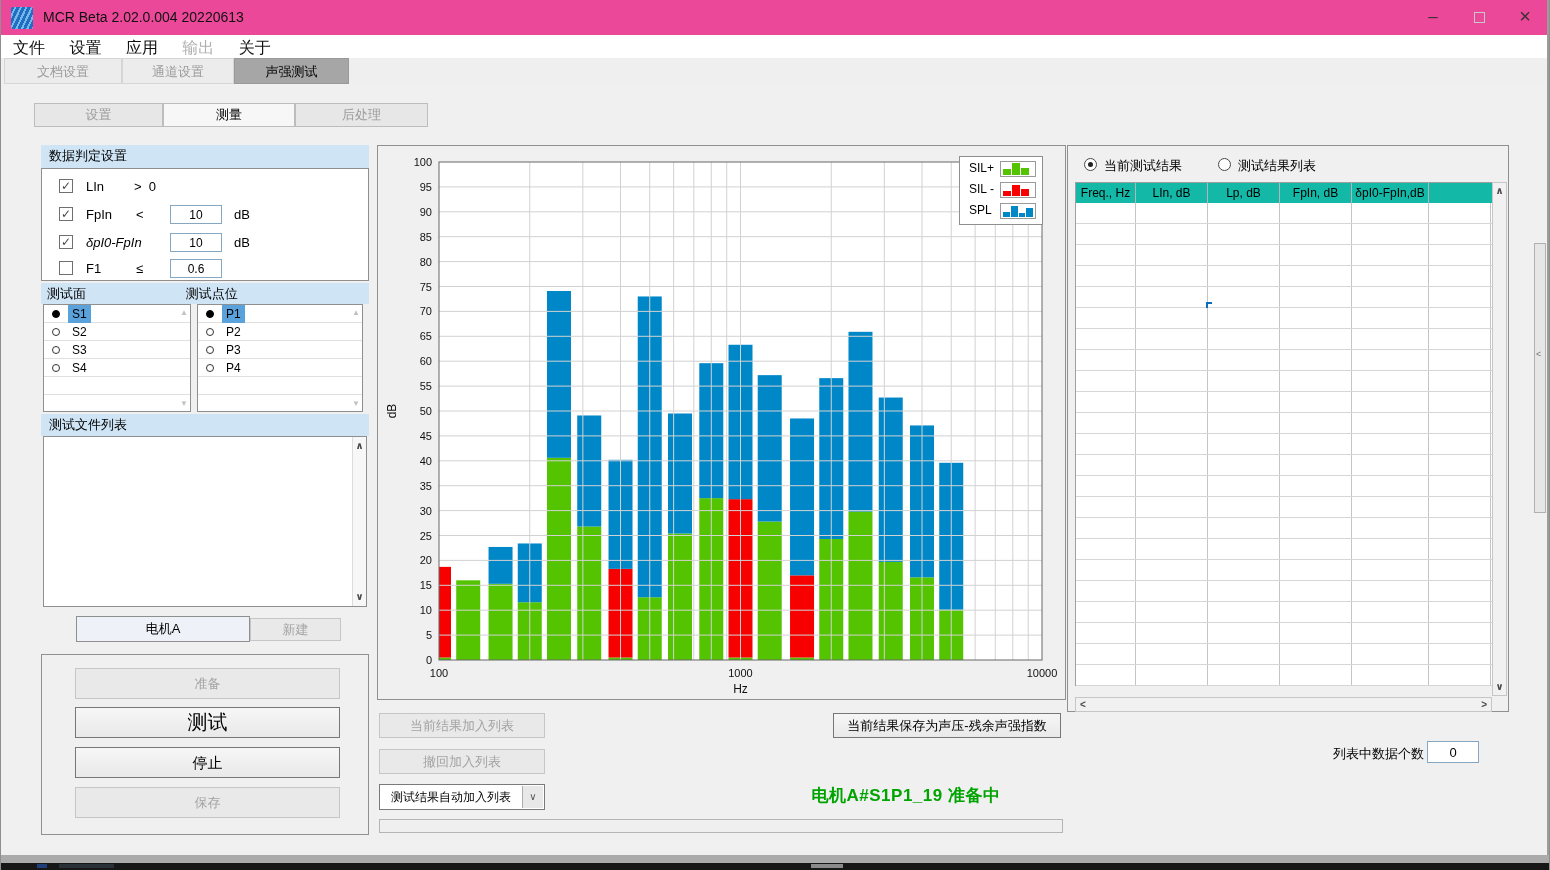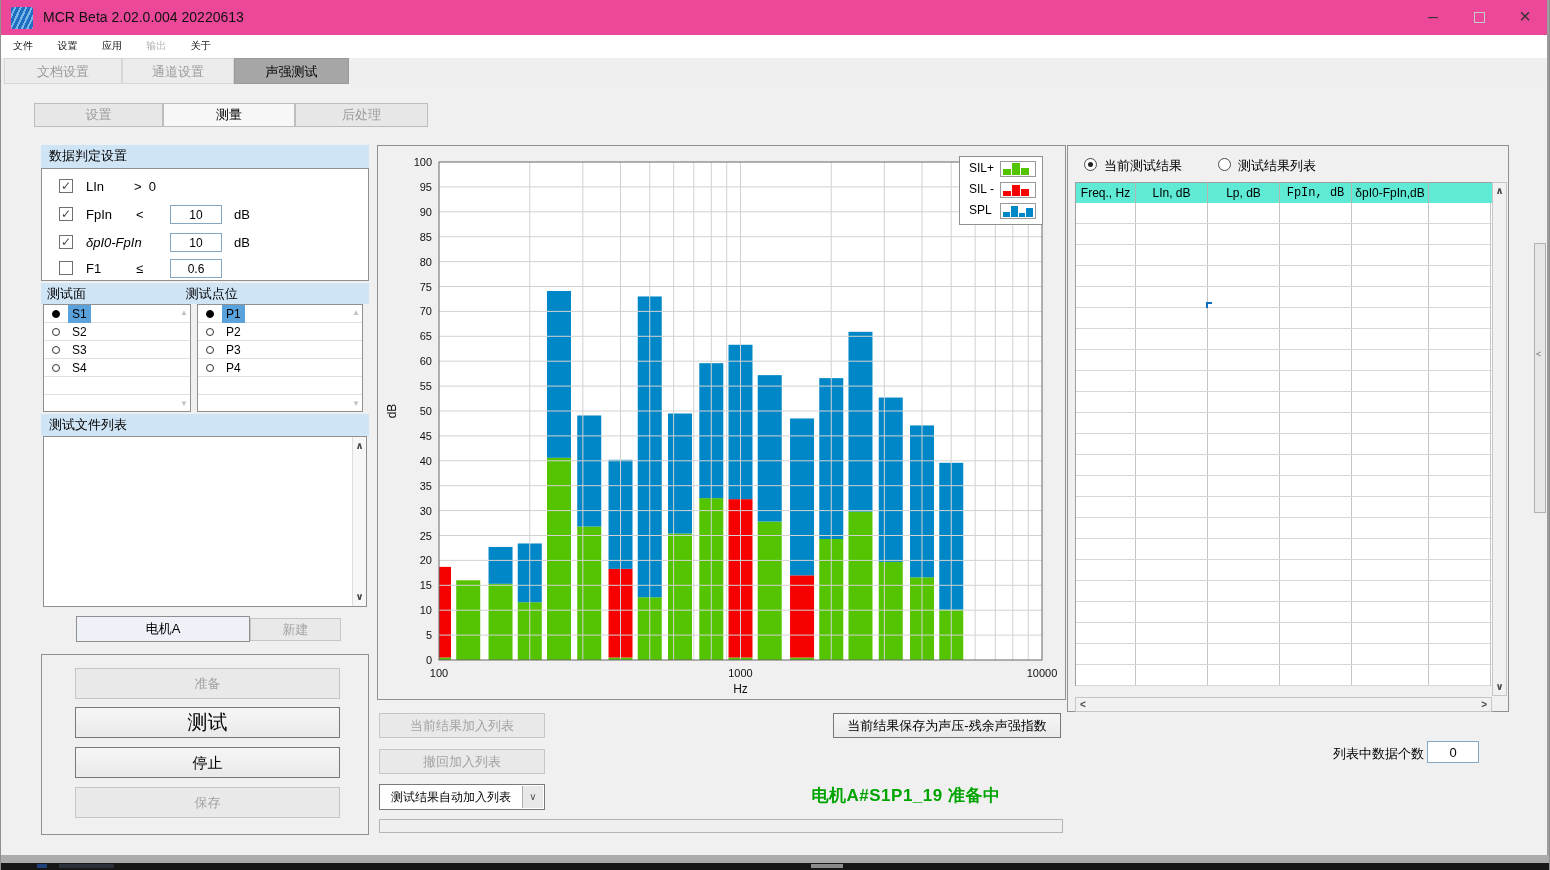--- a/index.html
+++ b/index.html
@@ -9,21 +9,21 @@
   .abs{position:absolute;}
   
   .titlebar{position:absolute;left:0;top:0;width:1550px;height:35px;background:#ec4899;}
   .app-icon{position:absolute;left:10px;top:7px;width:22px;height:22px;border-radius:2px;
     background:repeating-linear-gradient(115deg,#1e6fc4 0 3px,#79b7e8 3px 5px);}
   .app-title{position:absolute;left:42px;top:0;height:35px;line-height:35px;font-size:14px;color:#111;}
   .win-btn{position:absolute;top:0;width:46px;height:35px;text-align:center;line-height:33px;font-size:17px;color:#333;cursor:default;}
   .max-glyph{display:inline-block;width:11px;height:11px;border:1px solid #c9c9c9;vertical-align:middle;}
   
   .menubar{position:absolute;left:0;top:35px;width:1550px;height:23px;background:#ffffff;}
-  .menu-item{display:inline-block;padding:3px 10px;font-size:10px;color:#111;}
+  .menu-item{display:inline-block;padding:3px 10px;font-size:16px;color:#111;}
   .menu-item.disabled{color:#b0b0b0;}
   
   .tabbar{position:absolute;left:0;top:58px;width:1550px;height:26px;background:#efefef;}
   .main-tab{position:absolute;top:0;height:26px;line-height:26px;text-align:center;font-size:13px;
     background:#ececec;border:1px solid #d6d6d6;color:#9b9b9b;}
   .main-tab.active{background:#a6a6a6;color:#000;border:1px solid #9a9a9a;}
   
   .sub-tab{position:absolute;height:24px;line-height:22px;text-align:center;font-size:13px;
     background:#e7e7e7;border:1px solid #bdbdbd;color:#9b9b9b;}
   .sub-tab.active{background:#f7f7f7;color:#000;}
@@ -340,25 +340,25 @@
       </div>
     </div>
   </div>
 
   <div class="abs" style="left:1066px;top:145px;width:442px;height:567px;border:1px solid #909090;background:#f0f0f0;">
     <span class="radio on" style="left:16px;top:12px;" id="radio-current"></span>
     <span class="radio-label" style="left:36px;top:11px;">当前测试结果</span>
     <span class="radio" style="left:150px;top:12px;" id="radio-list"></span>
     <span class="radio-label" style="left:170px;top:11px;">测试结果列表</span>
 
-    <div class="abs" style="left:7px;top:36px;width:417px;height:26px;background:#5eead4;border:1px solid #9f9f9f;border-right:none;">
+    <div class="abs" style="left:7px;top:36px;width:417px;height:26px;background:#14b8a6;border:1px solid #9f9f9f;border-right:none;">
       <span class="th-cell" style="width:60px;">Freq., Hz</span>
       <span class="th-cell" style="width:72px;">LIn, dB</span>
       <span class="th-cell" style="width:72px;">Lp, dB</span>
-      <span class="th-cell" style="width:72px;font-family:Liberation Mono, monospace;">FpIn, dB</span>
+      <span class="th-cell" style="width:72px;">FpIn, dB</span>
       <span class="th-cell" style="width:77px;">δpI0-FpIn,dB</span>
       <span class="th-cell" style="width:62px;border-right:none;"></span>
     </div>
     <div class="abs" id="table-body" style="left:7px;top:57px;width:417px;height:483px;background:#fff;border-left:1px solid #9f9f9f;">
         <div class="trow">
           <span class="td-cell" style="width: 60px;"></span>
           <span class="td-cell" style="width: 72px;"></span>
           <span class="td-cell" style="width: 72px;"></span>
           <span class="td-cell" style="width: 72px;"></span>
           <span class="td-cell" style="width: 77px;"></span>

